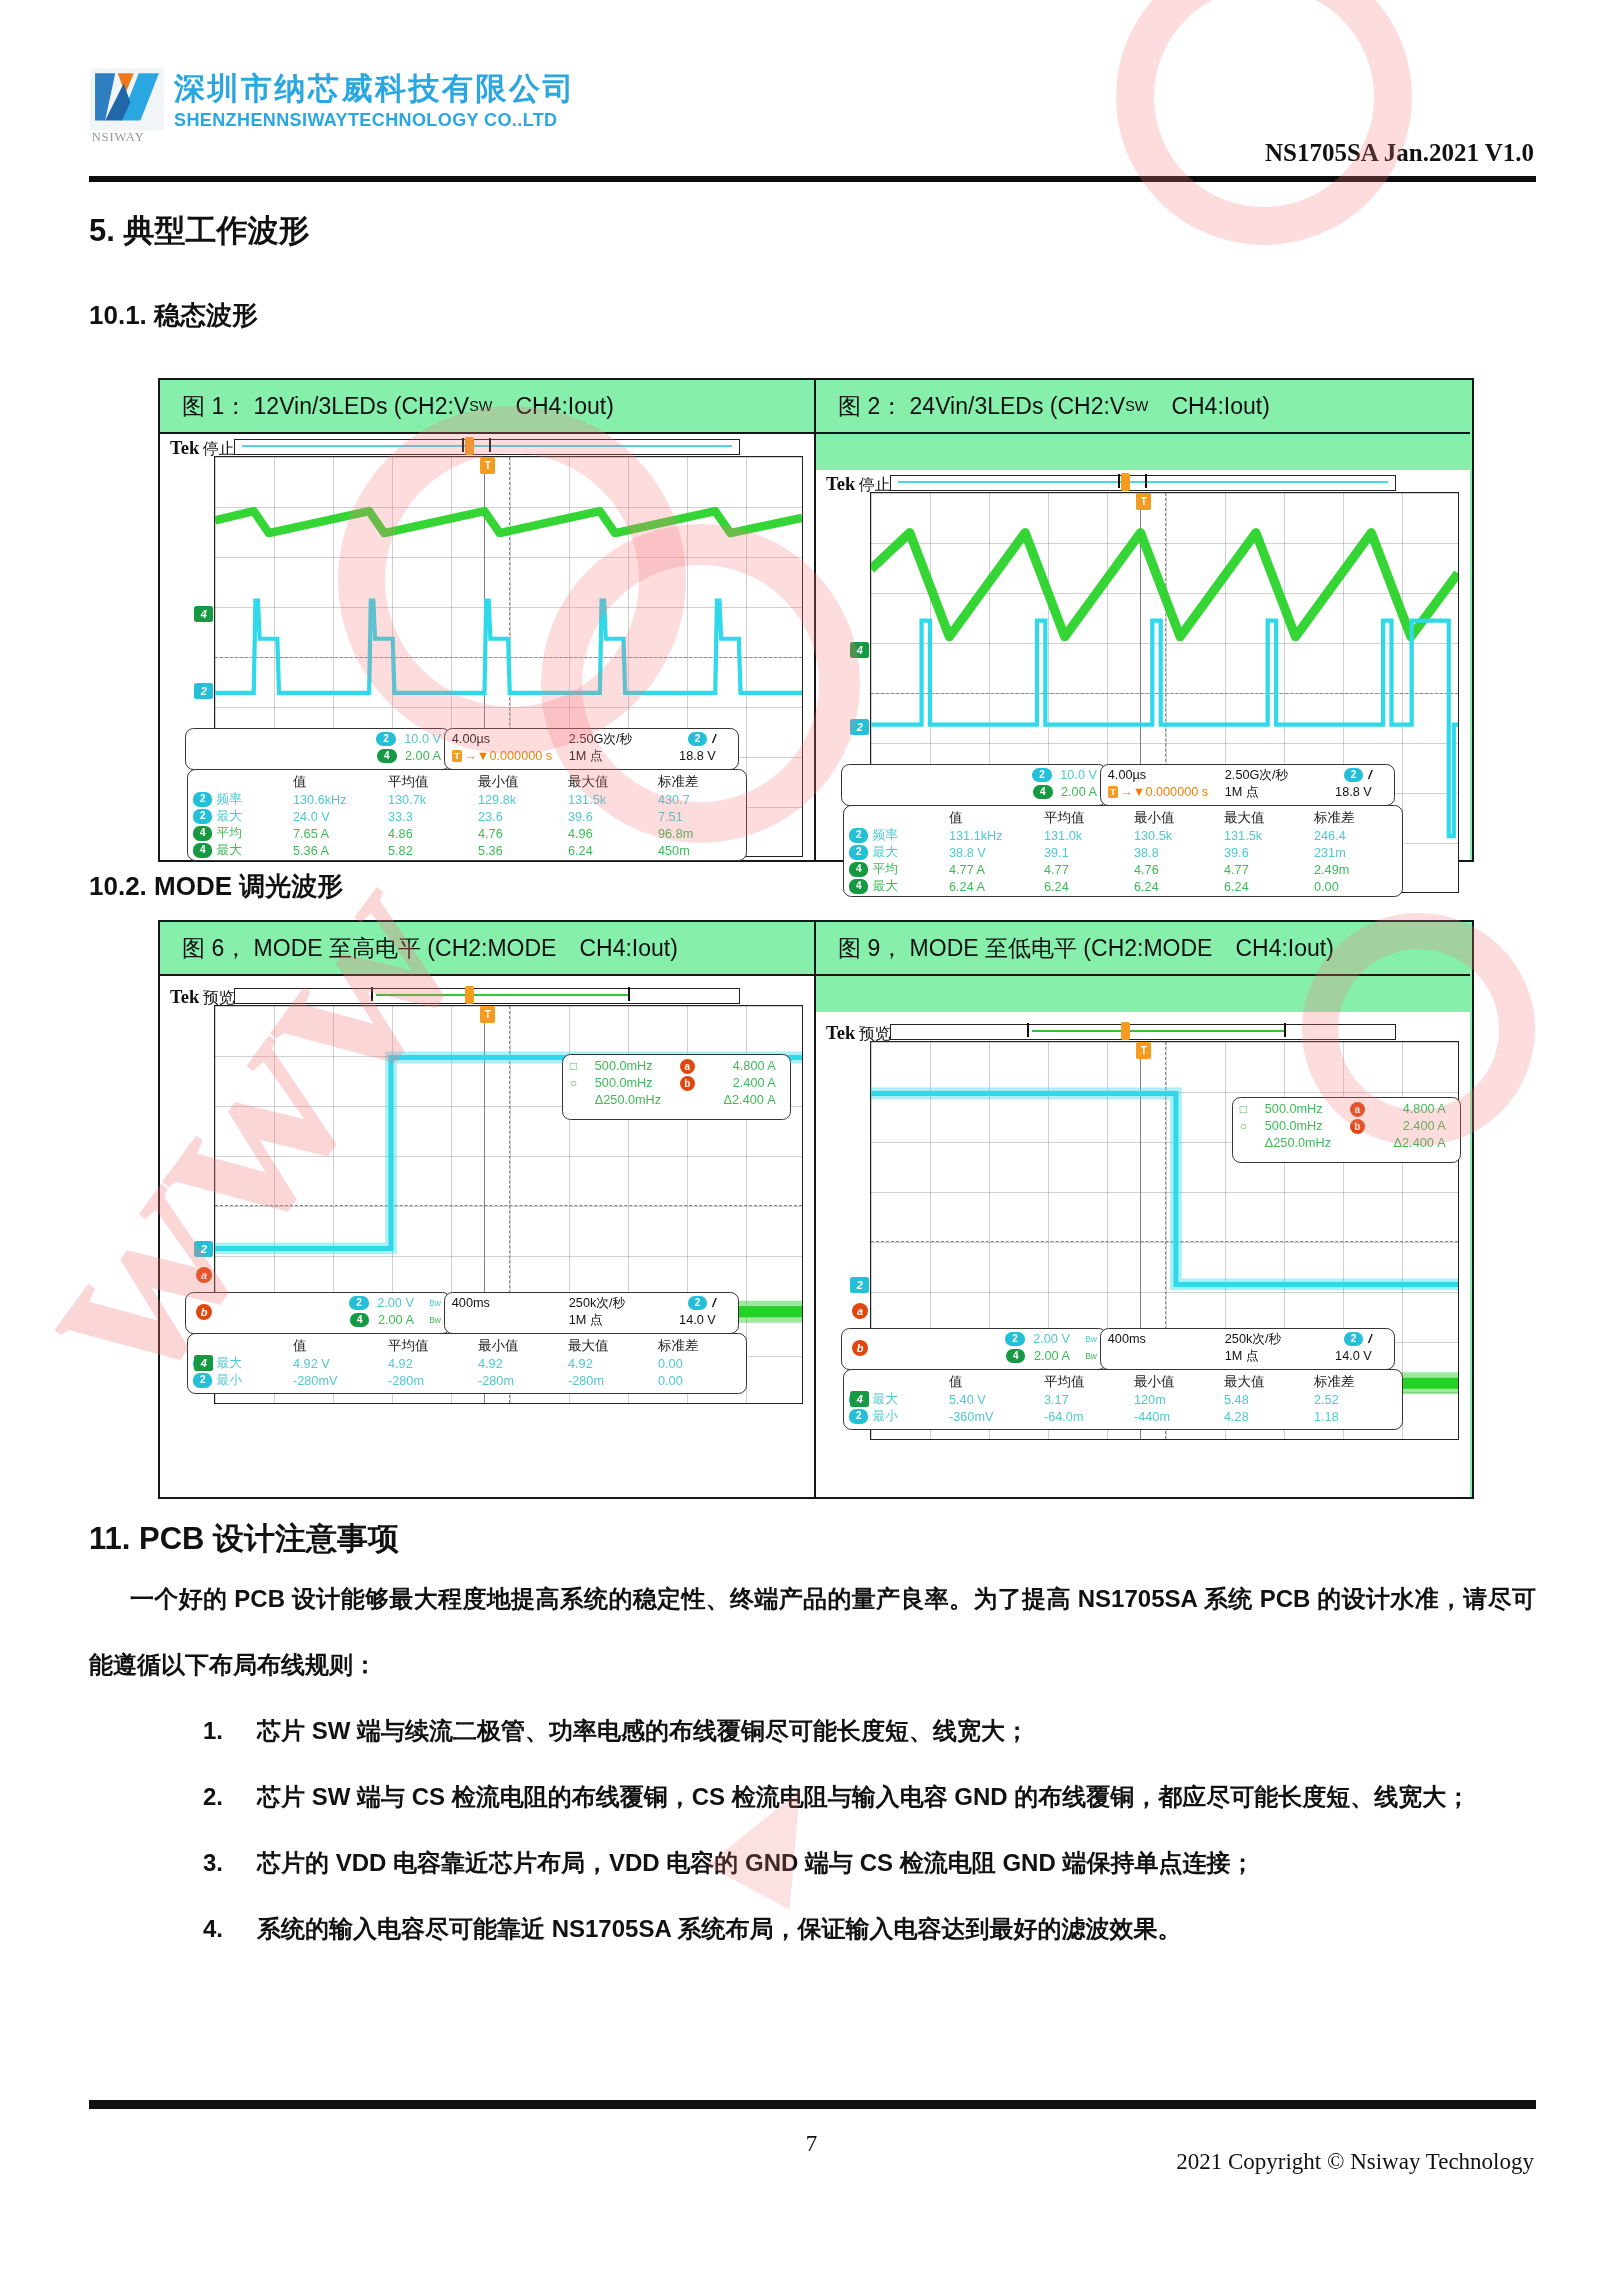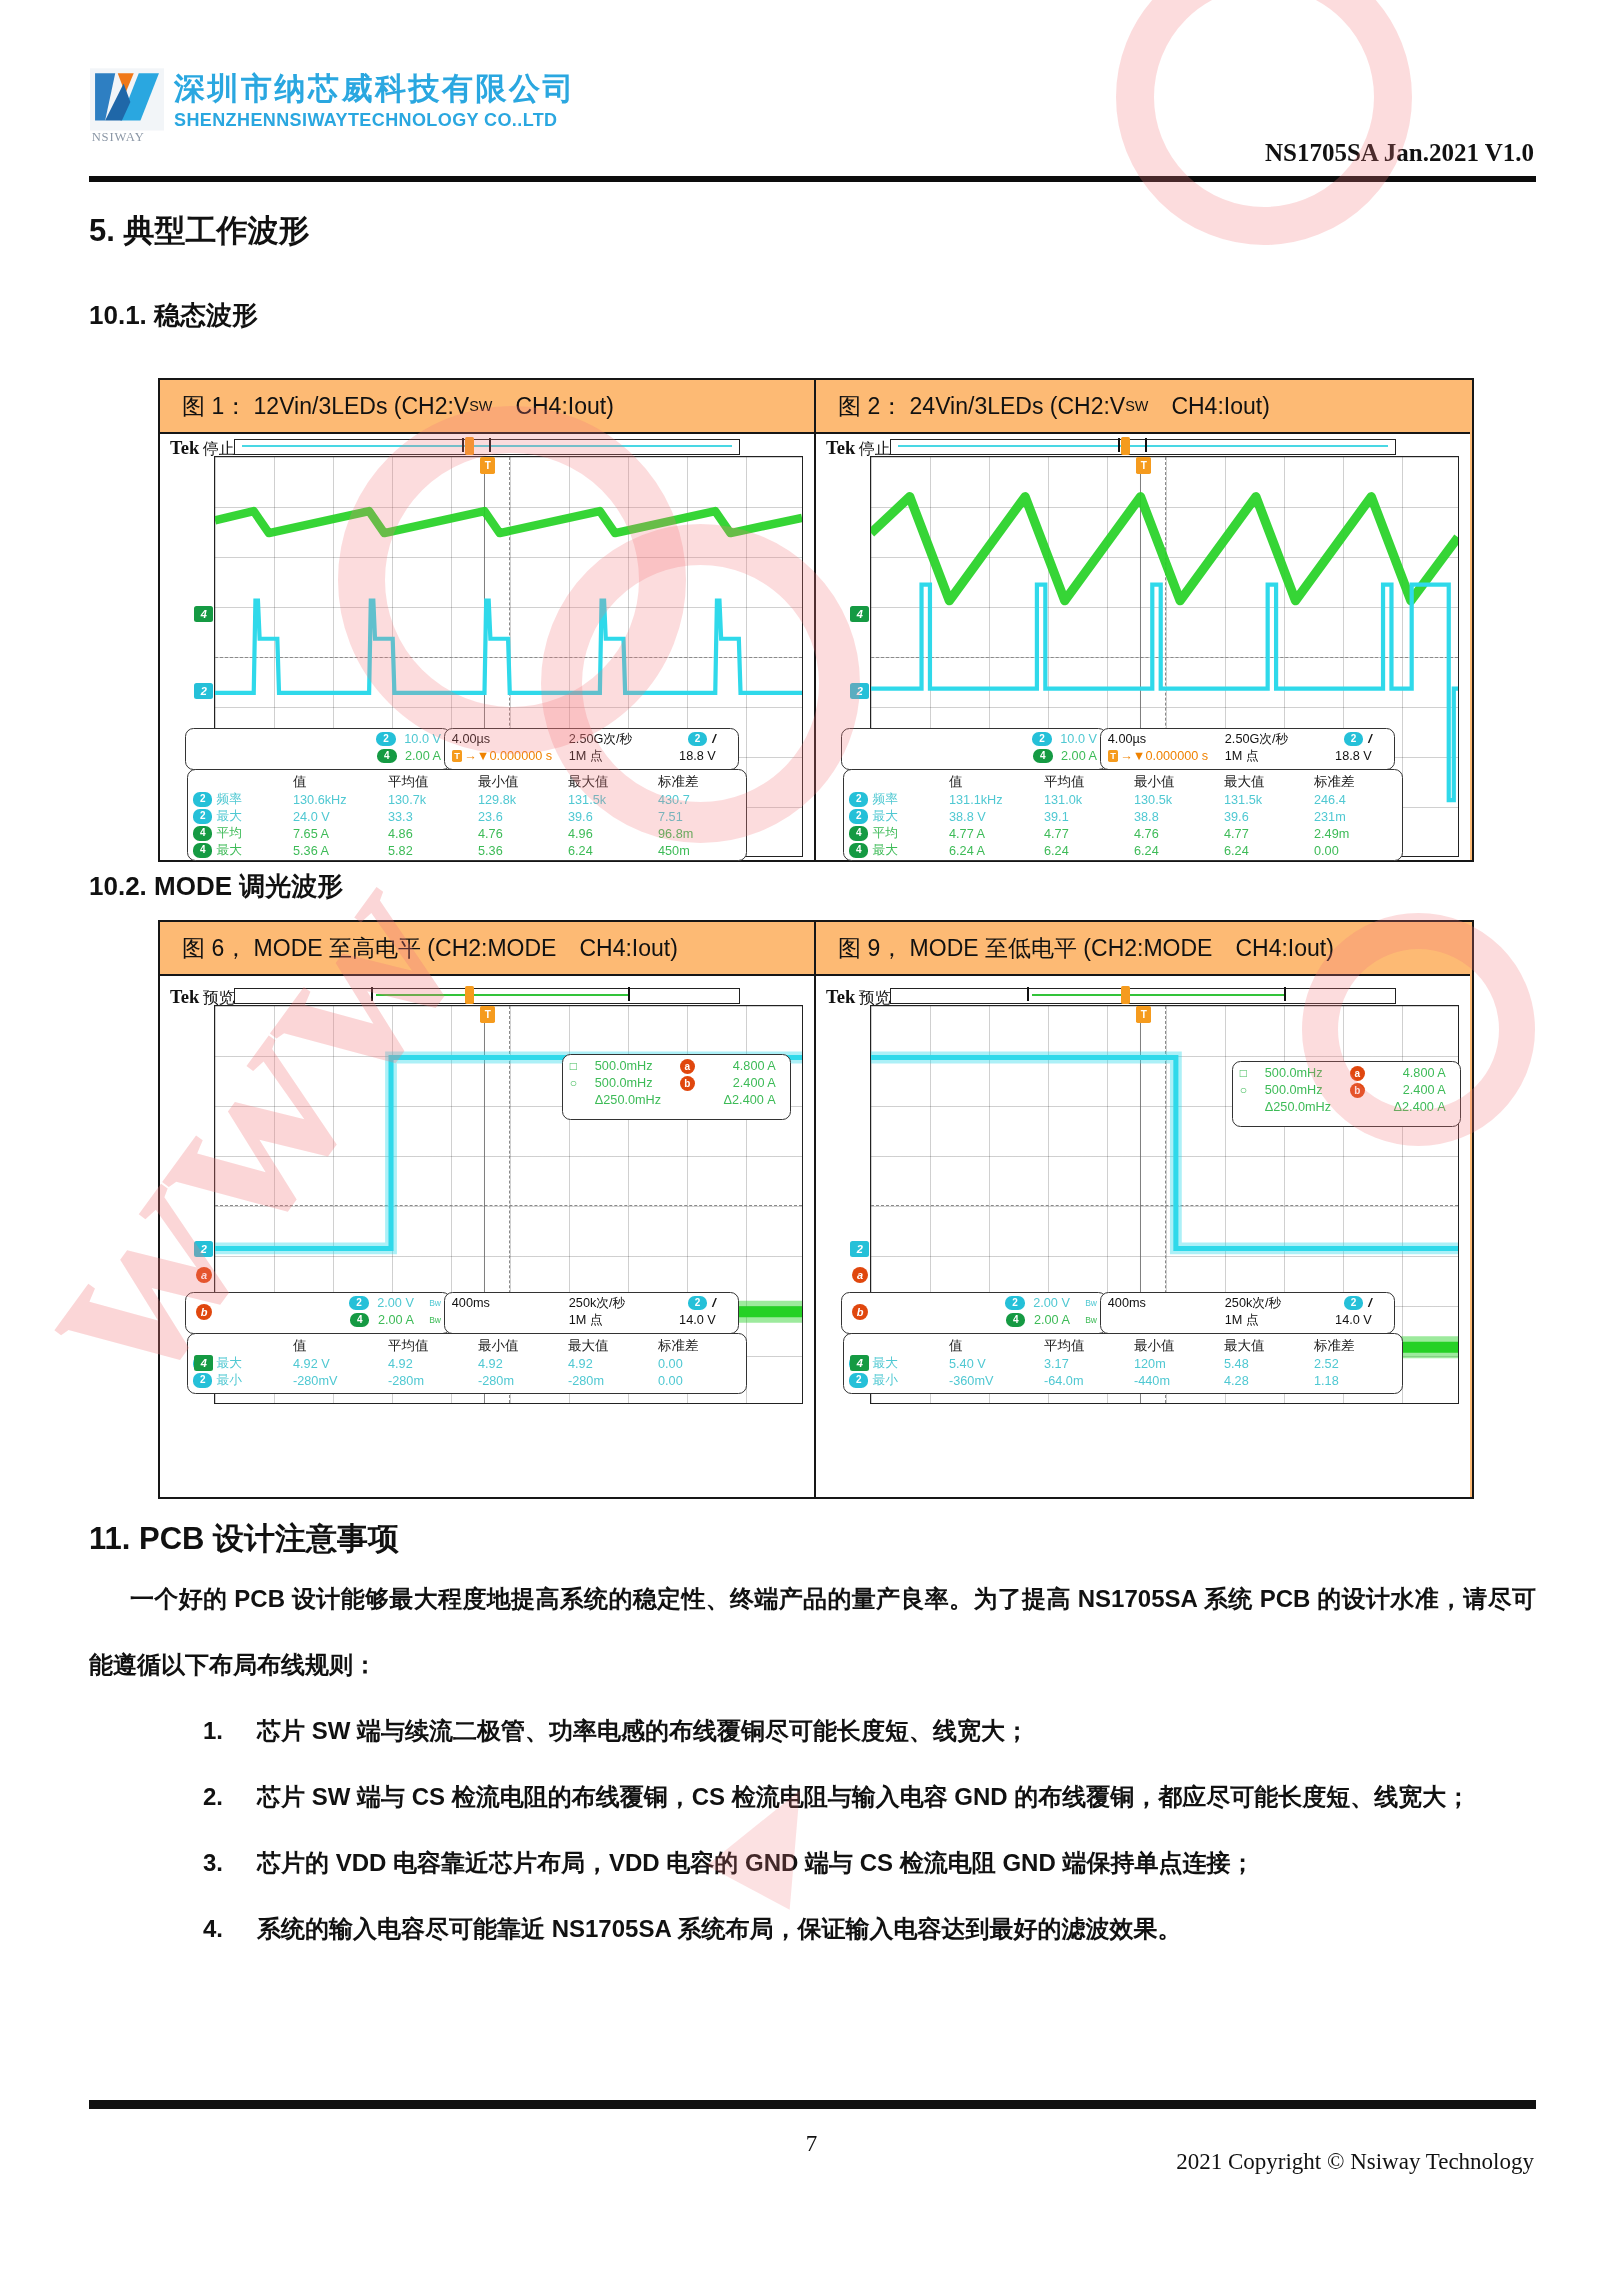--- a/index.html
+++ b/index.html
@@ -8,23 +8,23 @@
   
   .logo-mark{position:absolute;left:90px;top:68px;width:74px;height:78px;}
   .brand-cn{position:absolute;left:174px;top:68px;font-size:31px;font-weight:bold;color:#2aa7e0;letter-spacing:2.5px;}
   .brand-en{position:absolute;left:174px;top:110px;font-size:18px;font-weight:bold;color:#2aa7e0;letter-spacing:0.4px;}
   .doc-id{position:absolute;right:89px;top:139px;font-family:"Liberation Serif",serif;font-size:25px;font-weight:bold;}
   .hrule{position:absolute;left:89px;top:176px;width:1447px;height:6px;background:#0d0d0d;}
   
   .h1{position:absolute;font-size:31px;font-weight:bold;}
   .h2{position:absolute;font-size:26px;font-weight:bold;}
   
-  .figtable{position:absolute;display:flex;border:2.5px solid #161616;background:#fdba74;}
+  .figtable{position:absolute;display:flex;border:2.5px solid #161616;background:#86efac;}
   .fig-col{width:654px;display:flex;flex-direction:column;min-width:0;}
-  .fig-col + .fig-col{border-left:2.5px solid #161616;}
+  .fig-col + .fig-col{border-left:2.5px solid #161616;gap:36px;}
   .fig-cap{height:52px;border-bottom:2.5px solid #161616;display:flex;align-items:center;padding-left:22px;font-size:23px;white-space:nowrap;}
   .fig-cap sub{font-size:14.4px;}
   .scope{position:relative;flex:1;background:#fff;}
   .tek{position:absolute;left:10px;font-family:"Liberation Serif",serif;font-size:18.6px;font-weight:bold;}
   .tek .tekstat{font-family:"Liberation Sans",sans-serif;font-weight:normal;font-size:16px;margin-left:3.4px;}
   .acqbar{position:absolute;left:74px;width:504px;height:13.5px;border:1.7px solid #222;background:#fff;}
   .acqline{position:absolute;left:6.8px;right:6.8px;top:5px;height:1.7px;}
   .cyanline{background:#49d7e4;}
   .greenline{background:#33c33a;}
   .acqbk{position:absolute;top:-1.7px;width:25px;height:13.5px;border-left:2.5px solid #111;border-right:2.5px solid #111;}

